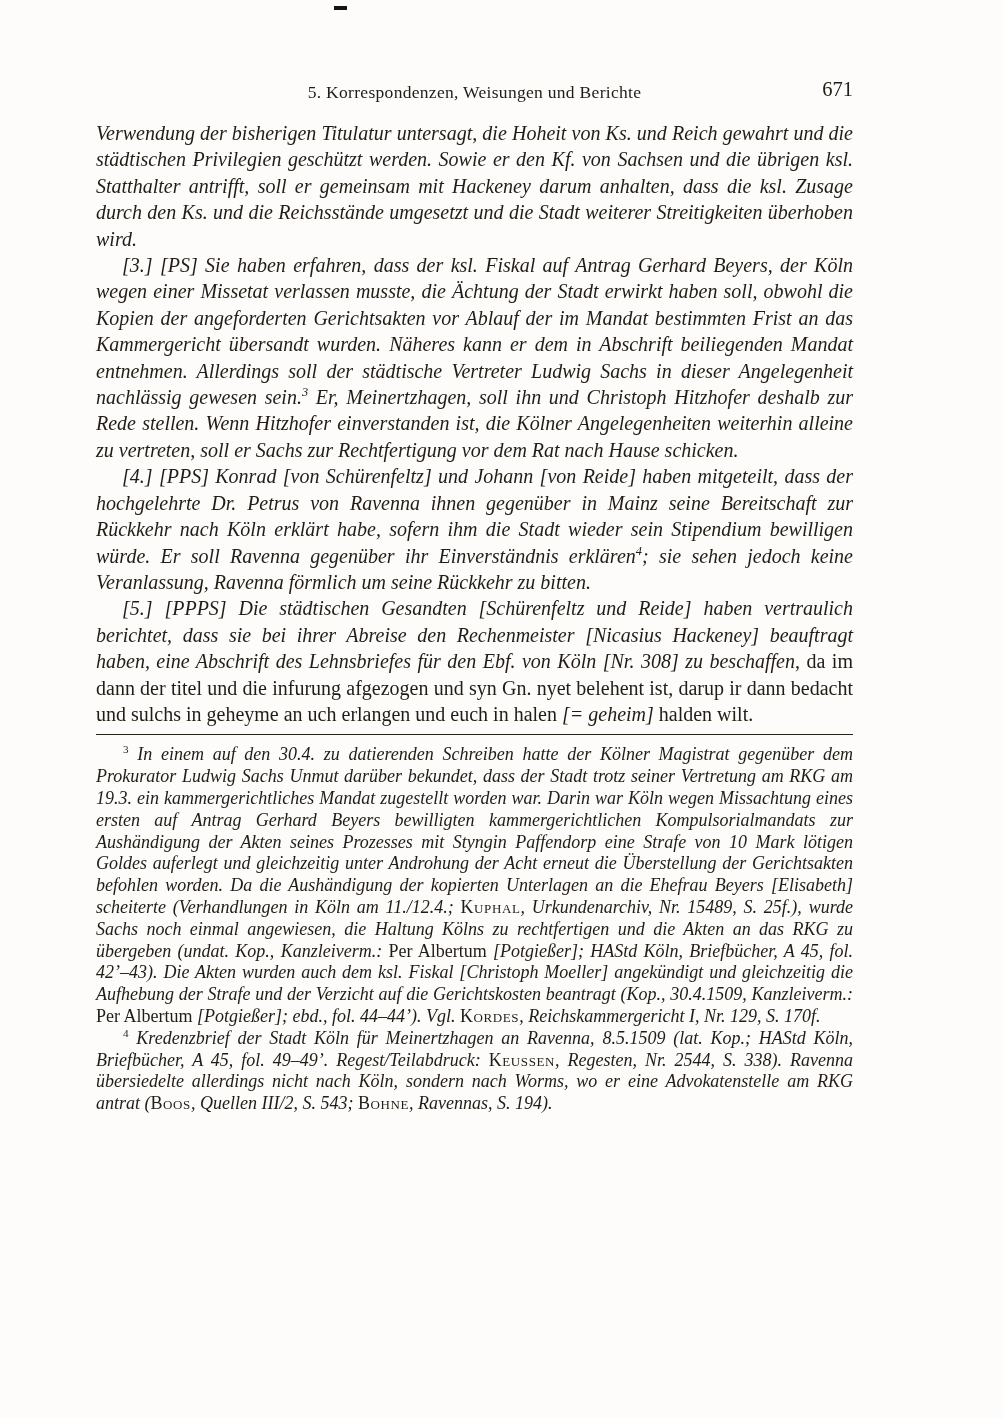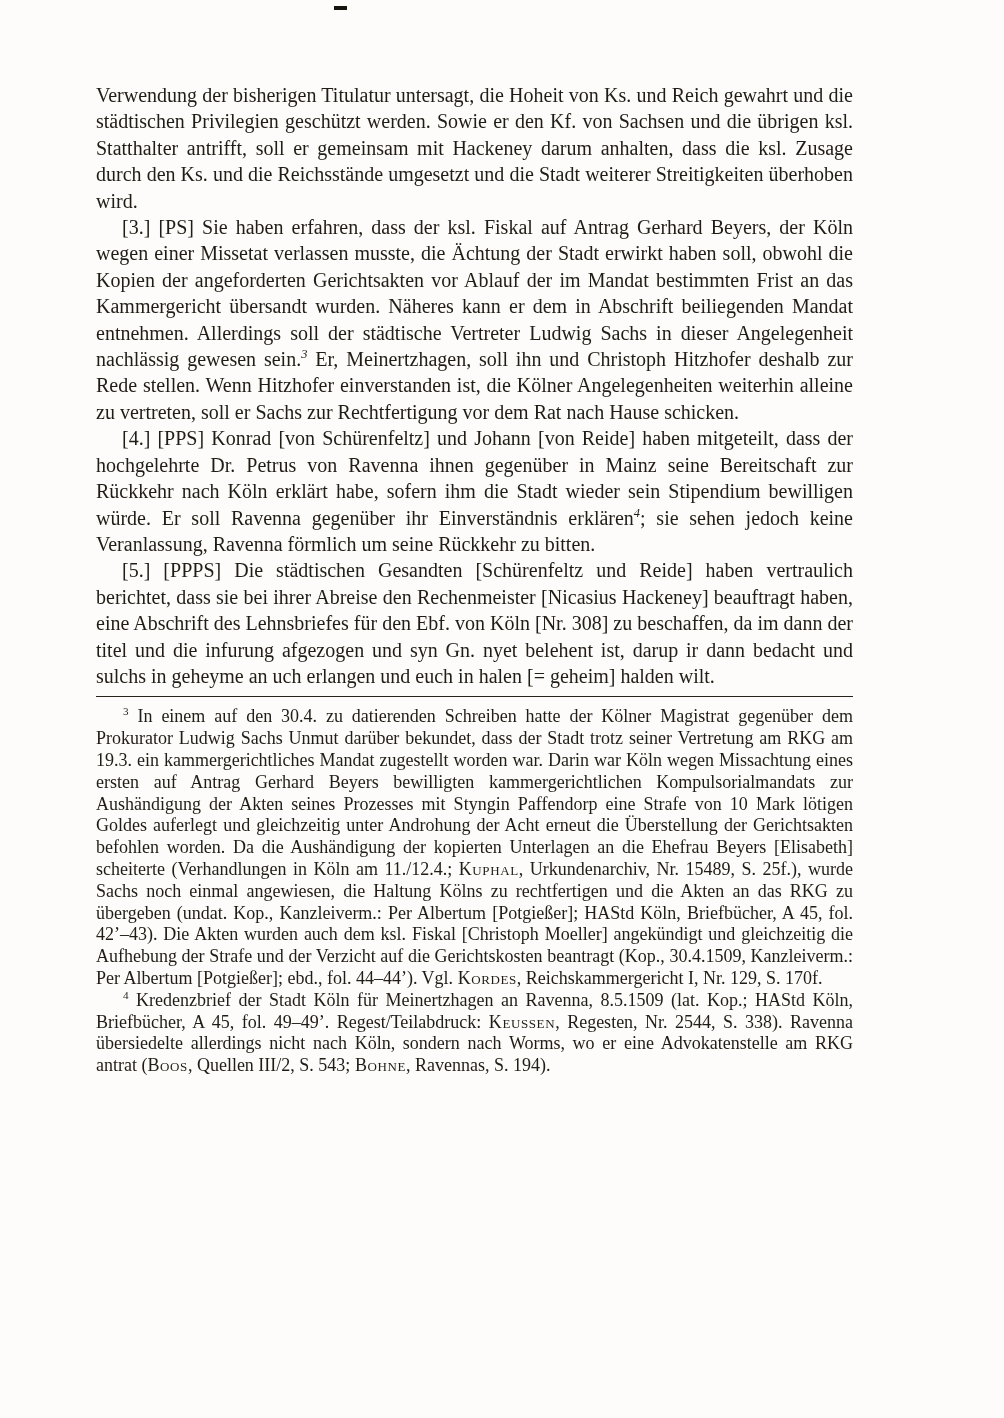--- a/index.html
+++ b/index.html
@@ -42,33 +42,37 @@
   .footnote-rule {
     border: none; border-top: 1.6px solid #272219;
     margin: 7px 0 9px 0; width: 100%; height: 0;
   }
   .footnote {
     margin: 0;
     font-size: 18px; line-height: 21.8px;
     text-align: justify; text-indent: 27px;
     hyphens: auto; -webkit-hyphens: auto;
   }
-  .seg.italic { }
+  .seg.italic { font-style: italic; }
   .seg.roman { font-style: normal; }
   .seg.smallcaps { font-style: normal; font-variant: small-caps; letter-spacing: 0.6px; }
   sup.seg { font-size: 0.62em; line-height: 0; }
   sup.seg.sup-italic { font-style: italic; }
   sup.seg.sup { font-style: normal; }
 </style>
 </head>
 <body>
 
 <div class="page">
   <div class="scan-artifact"></div>
   <div class="text-block">
+    <header class="page-header">
+      <span class="running-title">5. Korrespondenzen, Weisungen und Berichte</span>
+      <span class="page-number">671</span>
+    </header>
     <main id="body-text">
         <p class="body-para"><span class="seg italic">Verwendung der bisherigen Titulatur untersagt, die Hoheit von Ks. und Reich gewahrt und die städtischen Privilegien geschützt werden. Sowie er den Kf. von Sachsen und die übrigen ksl. Statthalter antrifft, soll er gemeinsam mit Hackeney darum anhalten, dass die ksl. Zusage durch den Ks. und die Reichsstände umgesetzt und die Stadt weiterer Streitigkeiten überhoben wird.</span></p>
         <p class="body-para indent"><span class="seg italic">[3.] [PS] Sie haben erfahren, dass der ksl. Fiskal auf Antrag Gerhard Beyers, der Köln wegen einer Missetat verlassen musste, die Ächtung der Stadt erwirkt haben soll, obwohl die Kopien der angeforderten Gerichtsakten vor Ablauf der im Mandat bestimmten Frist an das Kammergericht übersandt wurden. Näheres kann er dem in Abschrift beiliegenden Mandat entnehmen. Allerdings soll der städtische Vertreter Ludwig Sachs in dieser Angelegenheit nachlässig gewesen sein.</span><sup class="seg sup-italic">3</sup><span class="seg italic"> Er, Meinertzhagen, soll ihn und Christoph Hitzhofer deshalb zur Rede stellen. Wenn Hitzhofer einverstanden ist, die Kölner Angelegenheiten weiterhin alleine zu vertreten, soll er Sachs zur Rechtfertigung vor dem Rat nach Hause schicken.</span></p>
         <p class="body-para indent"><span class="seg italic">[4.] [PPS] Konrad [von Schürenfeltz] und Johann [von Reide] haben mitgeteilt, dass der hochgelehrte Dr. Petrus von Ravenna ihnen gegenüber in Mainz seine Bereitschaft zur Rückkehr nach Köln erklärt habe, sofern ihm die Stadt wieder sein Stipendium bewilligen würde. Er soll Ravenna gegenüber ihr Einverständnis erklären</span><sup class="seg sup-italic">4</sup><span class="seg italic">; sie sehen jedoch keine Veranlassung, Ravenna förmlich um seine Rückkehr zu bitten.</span></p>
         <p class="body-para indent"><span class="seg italic">[5.] [PPPS] Die städtischen Gesandten [Schürenfeltz und Reide] haben vertraulich berichtet, dass sie bei ihrer Abreise den Rechenmeister [Nicasius Hackeney] beauftragt haben, eine Abschrift des Lehnsbriefes für den Ebf. von Köln [Nr. 308] zu beschaffen</span><span class="seg roman">, da im dann der titel und die infurung afgezogen und syn Gn. nyet belehent ist, darup ir dann bedacht und sulchs in geheyme an uch erlangen und euch in halen </span><span class="seg italic">[= geheim]</span><span class="seg roman"> halden wilt.</span></p>
       </main>
     <div class="footnote-rule"></div>
     <section id="footnotes">
         <p class="footnote"><sup class="seg sup">3</sup><span class="seg italic"> In einem auf den 30.4. zu datierenden Schreiben hatte der Kölner Magistrat gegenüber dem Prokurator Ludwig Sachs Unmut darüber bekundet, dass der Stadt trotz seiner Vertretung am RKG am 19.3. ein kammergerichtliches Mandat zugestellt worden war. Darin war Köln wegen Missachtung eines ersten auf Antrag Gerhard Beyers bewilligten kammergerichtlichen Kompulsorialmandats zur Aushändigung der Akten seines Prozesses mit Styngin Paffendorp eine Strafe von 10 Mark lötigen Goldes auferlegt und gleichzeitig unter Androhung der Acht erneut die Überstellung der Gerichtsakten befohlen worden. Da die Aushändigung der kopierten Unterlagen an die Ehefrau Beyers [Elisabeth] scheiterte (Verhandlungen in Köln am 11./12.4.; </span><span class="seg smallcaps">Kuphal</span><span class="seg italic">, Urkundenarchiv, Nr. 15489, S. 25f.), wurde Sachs noch einmal angewiesen, die Haltung Kölns zu rechtfertigen und die Akten an das RKG zu übergeben (undat. Kop., Kanzleiverm.: </span><span class="seg roman">Per Albertum </span><span class="seg italic">[Potgießer]; HAStd Köln, Briefbücher, A 45, fol. 42’–43). Die Akten wurden auch dem ksl. Fiskal [Christoph Moeller] angekündigt und gleichzeitig die Aufhebung der Strafe und der Verzicht auf die Gerichtskosten beantragt (Kop., 30.4.1509, Kanzleiverm.: </span><span class="seg roman">Per Albertum </span><span class="seg italic">[Potgießer]; ebd., fol. 44–44’). Vgl. </span><span class="seg smallcaps">Kordes</span><span class="seg italic">, Reichskammergericht I, Nr. 129, S. 170f.</span></p>
         <p class="footnote"><sup class="seg sup">4</sup><span class="seg italic"> Kredenzbrief der Stadt Köln für Meinertzhagen an Ravenna, 8.5.1509 (lat. Kop.; HAStd Köln, Briefbücher, A 45, fol. 49–49’. Regest/Teilabdruck: </span><span class="seg smallcaps">Keussen</span><span class="seg italic">, Regesten, Nr. 2544, S. 338). Ravenna übersiedelte allerdings nicht nach Köln, sondern nach Worms, wo er eine Advokatenstelle am RKG antrat (</span><span class="seg smallcaps">Boos</span><span class="seg italic">, Quellen III/2, S. 543; </span><span class="seg smallcaps">Bohne</span><span class="seg italic">, Ravennas, S. 194).</span></p>

